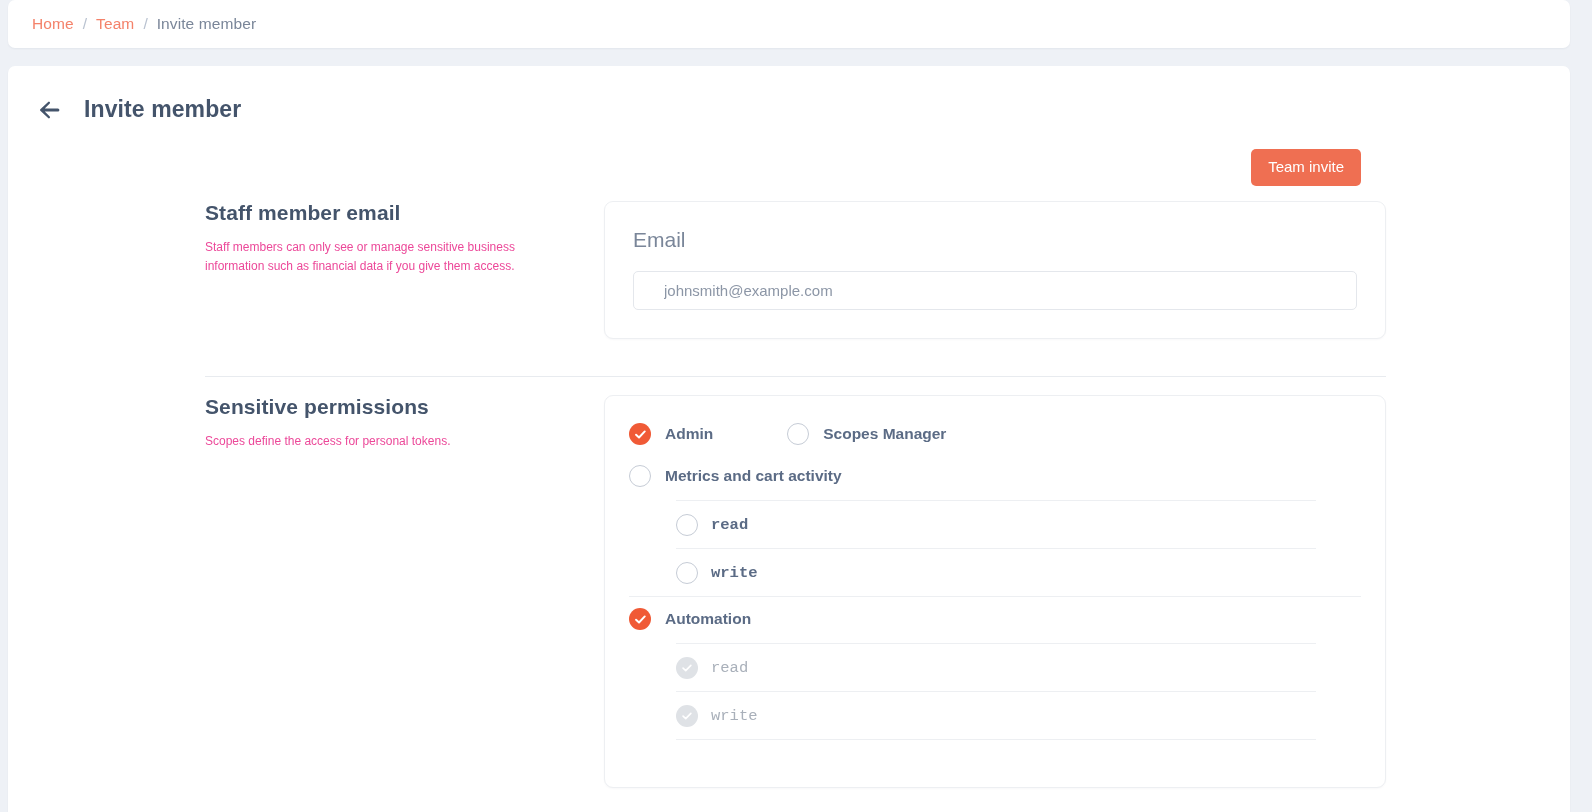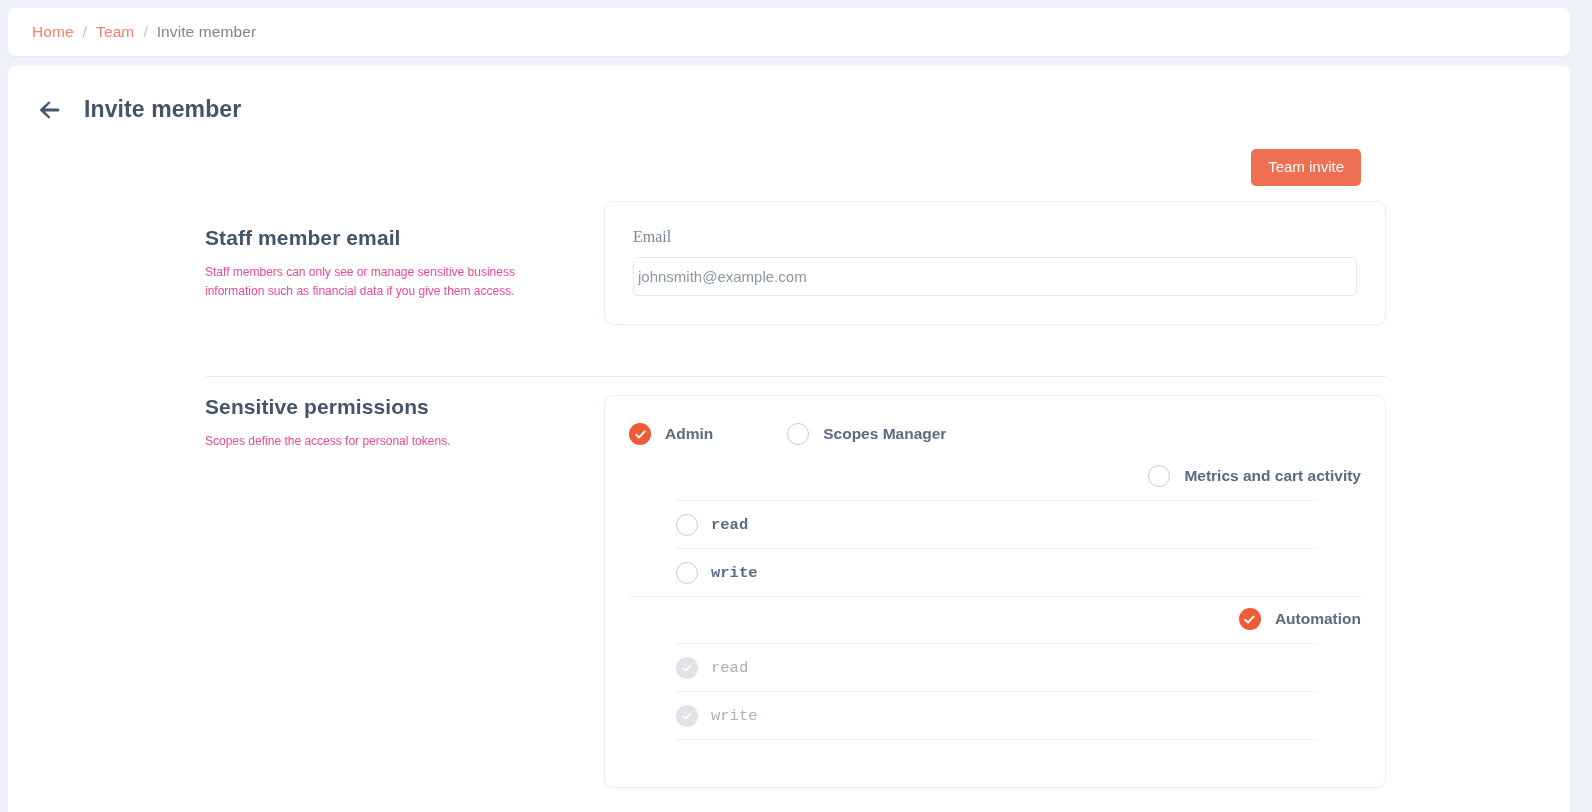--- a/index.html
+++ b/index.html
@@ -19,21 +19,21 @@
     position: relative;
     width: 1592px;
     height: 812px;
     background: #eef1f6;
   }
 
   
   .breadcrumb-card {
     position: absolute;
     left: 8px;
-    top: 8px;
+    top: 0;
     width: 1562px;
     height: 48px;
     background: #ffffff;
     border-radius: 7px;
     box-shadow: 0 1px 2px rgba(20,30,60,0.05);
     display: flex;
     align-items: center;
     padding: 16px 24px;
   }
   .crumb {
@@ -128,21 +128,21 @@
     margin: 0 0 13px 0;
     letter-spacing: .1px;
   }
   .sec-desc {
     font-size: 12px;
     color: #ec4899;
     line-height: 1.55;
     margin: 0;
   }
 
-  #section-email { top: 135px; align-items: center; }
+  #section-email { top: 135px; }
   #section-permissions { top: 329px; }
 
   .section-divider {
     position: absolute;
     left: 197px;
     top: 310px;
     width: 1181px;
     height: 1px;
     background: #e8ebef;
   }
@@ -152,31 +152,30 @@
     background: #ffffff;
     border: 1px solid #edeff2;
     border-radius: 9px;
     box-shadow: 0 1px 2px rgba(20,30,60,0.03);
   }
 
   .email-panel {
     padding: 26px 28px 28px 28px;
   }
   .field-label {
-    font-size: 16px;
+    font-size: 21px;
     color: #7a8699;
-    margin-bottom: 11px;
-    font-family: Liberation Serif, serif;
+    margin-bottom: 19px;
   }
   .text-input {
     width: 100%;
     height: 39px;
     border: 1px solid #e4e7ec;
     border-radius: 5px;
-    padding: 0 4px;
+    padding: 0 30px;
     font-family: "Liberation Sans", sans-serif;
     font-size: 15px;
     color: #8c96a6;
     background: #ffffff;
     outline: none;
   }
 
   .perm-panel {
     padding: 20px 24px 0 24px;
   }
@@ -185,21 +184,20 @@
   .perm-top-row {
     display: flex;
     align-items: flex-end;
     gap: 16px;
     padding: 7px 0 9px 0;
   }
   .perm-parent {
     display: flex;
     align-items: center;
     padding: 11px 0 13px 0;
-    justify-content: flex-end;
   }
   .perm-parent.bordered-top {
     border-top: 1px solid #edeff2;
   }
 
   .opt {
     display: flex;
     align-items: center;
     cursor: pointer;
     user-select: none;

